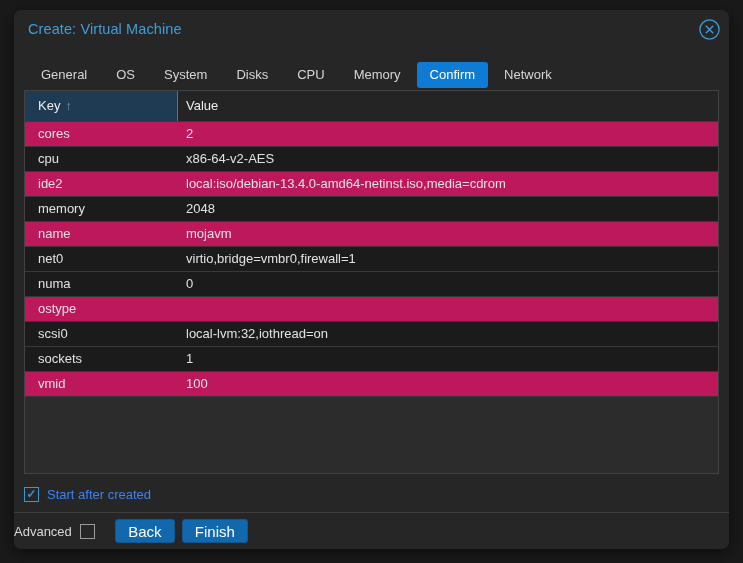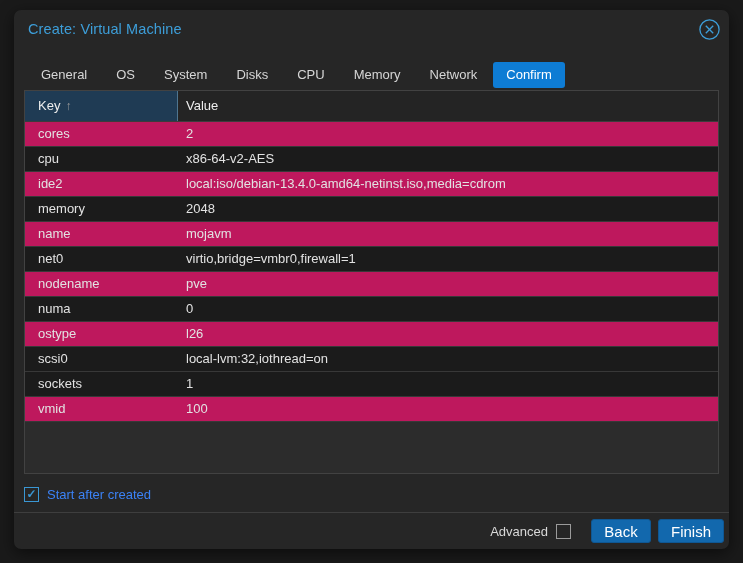--- a/index.html
+++ b/index.html
@@ -73,21 +73,21 @@
     display:flex; align-items:center; justify-content:center;
     font-size:12px; font-weight:bold; line-height:1; background:transparent;
   }
   .checkbox.checked   { border:1px solid #3a97d4; color:#3a97d4; }
   .checkbox.unchecked { border:1px solid #9b9b9b; color:transparent; }
   .start-label { margin-left:8px; font-size:13px; color:#3b82f6; }
   
   .footer {
     position:absolute; left:0; right:0; top:502px; height:37px;
     border-top:1px solid #3e3e3e;
-    display:flex; align-items:center; justify-content:flex-end;
+    display:flex; align-items:center; 
     padding-right:5px;
   }
   .adv-label { font-size:13px; color:#d9d9d9; margin-right:8px; cursor:pointer; }
   .adv-check { margin-right:13px; }
   .btn {
     height:24px; min-width:60px; padding:0 12px; margin-left:7px;
     background:#1268ad; border:1px solid #0f5793; border-radius:3px;
     color:#ffffff; font-size:15px; font-family:inherit; cursor:pointer;
   }
 </style>
@@ -106,22 +106,22 @@
     </svg>
   </button>
 
   <div class="tabbar">
       <div class="tab">General</div>
       <div class="tab">OS</div>
       <div class="tab">System</div>
       <div class="tab">Disks</div>
       <div class="tab">CPU</div>
       <div class="tab">Memory</div>
+      <div class="tab active">Confirm</div>
       <div class="tab">Network</div>
-      <div class="tab active">Confirm</div>
     </div>
 
   <div class="grid">
     <div class="grid-header">
       <div class="col-key-h">
         <span>Key</span>
         <span class="sort-arrow">↑</span>
       </div>
       <div class="col-val-h">
         <span>Value</span>
@@ -145,31 +145,26 @@
           <div class="cell-val">2048</div>
         </div>
         <div class="row odd">
           <div class="cell-key">name</div>
           <div class="cell-val">mojavm</div>
         </div>
         <div class="row even">
           <div class="cell-key">net0</div>
           <div class="cell-val">virtio,bridge=vmbr0,firewall=1</div>
         </div>
-        <div class="row odd">
-          <div class="cell-key">nodename</div>
-          <div class="cell-val">pve</div>
-        </div>
         <div class="row even">
           <div class="cell-key">numa</div>
           <div class="cell-val">0</div>
         </div>
         <div class="row odd">
           <div class="cell-key">ostype</div>
-          <div class="cell-val">l26</div>
         </div>
         <div class="row even">
           <div class="cell-key">scsi0</div>
           <div class="cell-val">local-lvm:32,iothread=on</div>
         </div>
         <div class="row even">
           <div class="cell-key">sockets</div>
           <div class="cell-val">1</div>
         </div>
         <div class="row odd">

